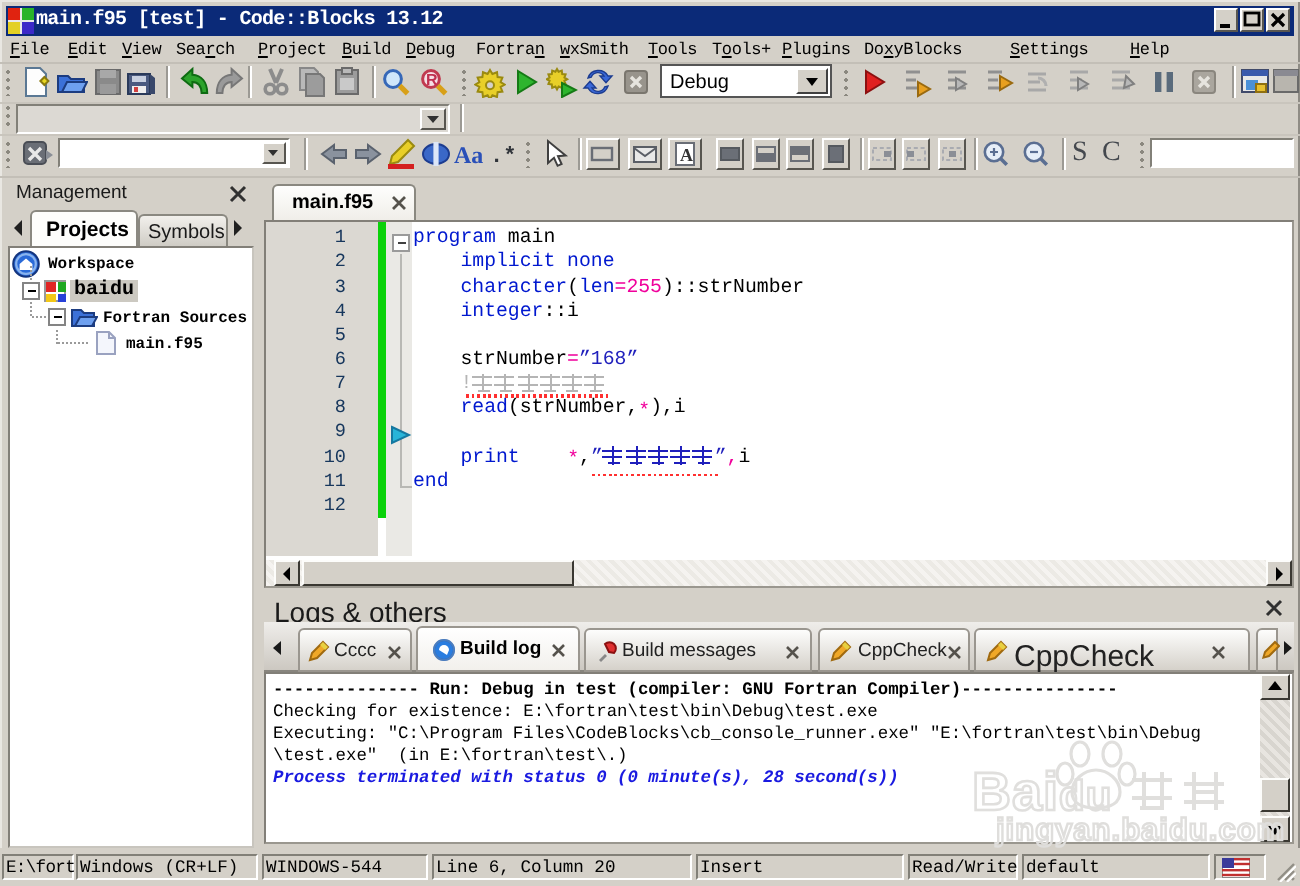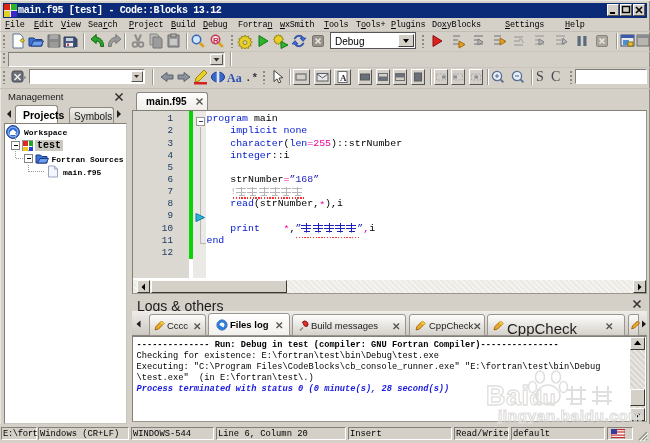--- a/index.html
+++ b/index.html
@@ -329,21 +329,21 @@
 <div class="ab sunk" style="left:575px;top:2px;width:72px;height:15px;background:#fff"></div>
 </div>
 
 <div class="ab" style="left:8px;top:91px;font-size:9.5px;color:#1a1a1a">Management</div>
 <svg class="ab" style="left:114px;top:92px" width="10" height="10">
       <path d="M1.5 1.5 l7 7 M8.5 1.5 l-7 7" stroke="#303030" stroke-width="1.5"></path>
     </svg>
 <div class="ab" style="left:4px;top:106px;width:10px;height:16px"><svg width="10" height="16">
         <path d="M7 4 L3 8 L7 12 Z" fill="#202020"></path>
       </svg></div>
-<div class="ab" style="left:15px;top:105px;width:43px;height:18px;background:#fdfdfb;border:1px solid #8a8880;border-bottom:none;border-radius:3px 3px 0 0">
+<div class="ab" style="left:15px;top:105px;width:54px;height:18px;background:#fdfdfb;border:1px solid #8a8880;border-bottom:none;border-radius:3px 3px 0 0">
       <span style="position:absolute;left:7px;top:3px;font-size:10.5px;font-weight:bold;color:#000">Projects</span>
     </div>
 <div class="ab" style="left:69px;top:107px;width:45px;height:16px;background:linear-gradient(#f2f0ec,#cfccc5);border:1px solid #8a8880;border-bottom:none;border-radius:3px 3px 0 0">
       <span style="position:absolute;left:4px;top:2.5px;font-size:10px;color:#1a1a1a">Symbols</span>
     </div>
 <div class="ab" style="left:114px;top:106px;width:10px;height:16px"><svg width="10" height="16">
         <path d="M3 4 L7 8 L3 12 Z" fill="#202020"></path>
       </svg></div>
 <div class="ab" style="left:4px;top:123px;width:123px;height:301px;background:#fff;border:1px solid;border-color:#827f78 #c8c5be #c8c5be #827f78"></div>
 
@@ -356,21 +356,21 @@
 <div class="tl" style="left:15px;top:133px;width:1px;height:9px"></div>
 <div class="ab" style="left:11px;top:141px;width:9px;height:9px;background:#fff;border:1px solid #848484">
       <div class="ab" style="left:1.5px;top:3px;width:4px;height:1px;background:#000"></div>
     </div>
 <div class="ab" style="left:22px;top:140px;width:11px;height:11px;background:#fff;border:1px solid #999">
  <div class="ab" style="left:0;top:0;width:5px;height:5px;background:#e02626"></div>
  <div class="ab" style="left:5.5px;top:0;width:4.5px;height:5px;background:#1fa822"></div>
  <div class="ab" style="left:0;top:5.5px;width:5px;height:4.5px;background:#f3c818"></div>
  <div class="ab" style="left:5.5px;top:5.5px;width:4.5px;height:4.5px;background:#2741d8"></div>
 </div>
-<div class="ab mono" style="left:35px;top:139.5px;font-size:10px;font-weight:bold;color:#000;background:#ccc9c1;padding:0 2px">test</div>
+<div class="ab mono" style="left:35px;top:139.5px;font-size:10px;font-weight:bold;color:#000;background:#ccc9c1;padding:0 2px">baidu</div>
 <div class="tl" style="left:15px;top:151px;width:1px;height:7px"></div>
 <div class="tlh" style="left:16px;top:158px;width:8px;height:1px"></div>
 <div class="ab" style="left:24px;top:154px;width:9px;height:9px;background:#fff;border:1px solid #848484">
       <div class="ab" style="left:1.5px;top:3px;width:4px;height:1px;background:#000"></div>
     </div>
 <svg class="ab" style="left:35px;top:152px" width="14" height="13">
       <path d="M1 11 L1 3 h4.5 l1.5 1.5 H12 V11 Z" fill="#3c71d8" stroke="#1c3c80"></path>
       <path d="M2.5 11 L5 6.5 H13.5 L11 11 Z" fill="#6ea0ef" stroke="#1c3c80"></path>
     </svg>
 <div class="ab mono" style="left:51.5px;top:155px;font-size:8px;font-weight:bold;color:#000">Fortran Sources</div>
@@ -453,21 +453,21 @@
  <svg style="position:absolute;left:43px;top:7px" width="9" height="9">
         <path d="M1.5 1.5 l5.5 5.5 M7 1.5 l-5.5 5.5" stroke="#55524c" stroke-width="1.3"></path>
       </svg>
 </div>
 <div class="ab" style="left:208px;top:313px;width:82px;height:23px;background:linear-gradient(#ffffff,#f2f0ec);border:1px solid #9a968f;border-radius:3px 3px 0 0">
  <svg style="position:absolute;left:7px;top:5px" width="12" height="12">
         <circle cx="6" cy="6" r="5" fill="#2a7de0" stroke="#1a4a90"></circle>
         <circle cx="6" cy="6" r="5" fill="none" stroke="#7ab0f0" opacity=".5"></circle>
         <path d="M3.5 6 a2.5 2.5 0 1 1 5 0 l-1 2.5 z" fill="#fff"></path>
       </svg>
- <span style="position:absolute;left:21px;top:5px;font-size:9.5px;font-weight:bold;color:#000">Files log</span>
+ <span style="position:absolute;left:21px;top:5px;font-size:9.5px;font-weight:bold;color:#000">Build log</span>
  <svg style="position:absolute;left:66px;top:7px" width="9" height="9">
         <path d="M1.5 1.5 l5.5 5.5 M7 1.5 l-5.5 5.5" stroke="#55524c" stroke-width="1.3"></path>
       </svg>
 </div>
 <div class="ab" style="left:292px;top:314px;width:114px;height:22px;background:linear-gradient(#fdfdfc,#d5d1ca);border:1px solid #9a968f;border-radius:3px 3px 0 0">
  <svg style="position:absolute;left:4px;top:5px" width="12" height="12">
         <path d="M3 10.5 l3 -3" stroke="#888" stroke-width="1.4"></path>
         <path d="M5.5 2 a3 3 0 0 1 4.5 4.5 l-2.5 -0.5 z" fill="#e03030" stroke="#8a1010"></path>
       </svg>
  <span style="position:absolute;left:18px;top:5px;font-size:9.5px;color:#222">Build messages</span>

